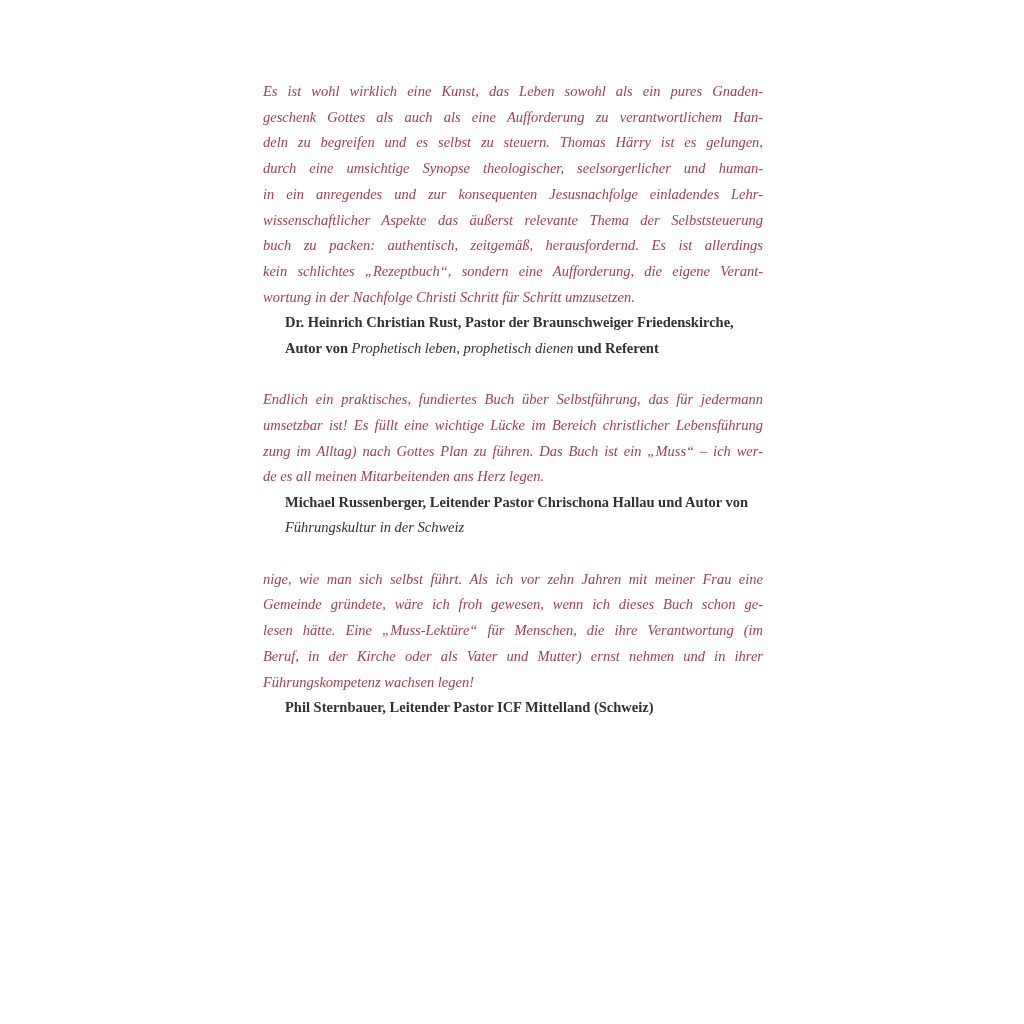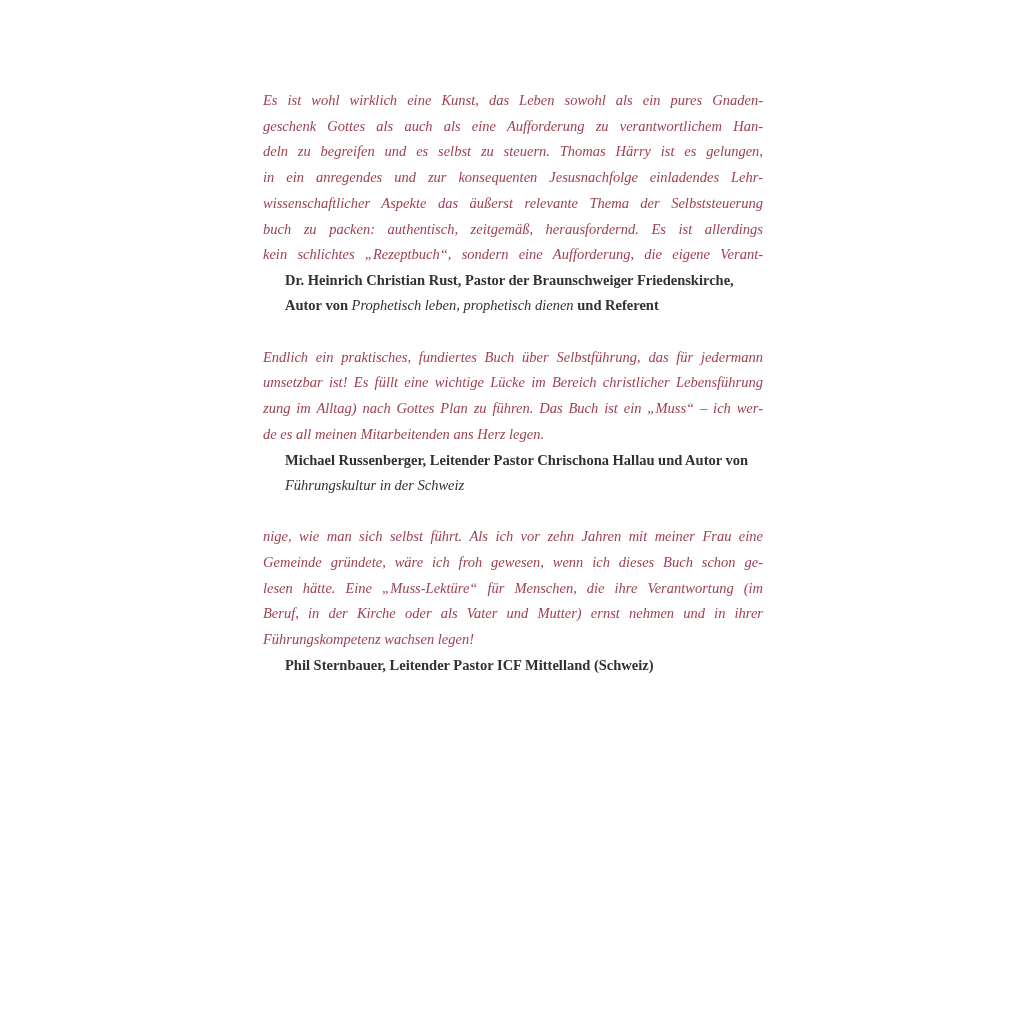--- a/index.html
+++ b/index.html
@@ -15,21 +15,21 @@
     overflow: hidden;
   }
   .page {
     position: relative;
     width: 1024px; height: 1024px;
     background: var(--bg);
   }
   .endorsements {
     position: absolute;
     left: 263px;
-    top: 88px;
+    top: 79px;
     width: 500px;
   }
   .endorsement { margin-bottom: 26px; }
   .quote {
     color: var(--quote-color);
     font-style: italic;
     font-size: 14.5px;
     line-height: 25.7px;
   }
   .qline {
@@ -54,24 +54,26 @@
 <body>
 
 <div class="page">
   <main class="endorsements">
 
     <section class="endorsement">
       <blockquote class="quote">
         <div class="qline">Es ist wohl wirklich eine Kunst, das Leben sowohl als ein pures Gnaden-</div>
         <div class="qline">geschenk Gottes als auch als eine Aufforderung zu verantwortlichem Han-</div>
         <div class="qline">deln zu begreifen und es selbst zu steuern. Thomas Härry ist es gelungen,</div>
+        <div class="qline">durch eine umsichtige Synopse theologischer, seelsorgerlicher und human-</div>
         <div class="qline">in ein anregendes und zur konsequenten Jesusnachfolge einladendes Lehr-</div>
         <div class="qline">wissenschaftlicher Aspekte das äußerst relevante Thema der Selbststeuerung</div>
         <div class="qline">buch zu packen: authentisch, zeitgemäß, herausfordernd. Es ist allerdings</div>
         <div class="qline">kein schlichtes „Rezeptbuch“, sondern eine Aufforderung, die eigene Verant-</div>
+        <div class="qline last">wortung in der Nachfolge Christi Schritt für Schritt umzusetzen.</div>
       </blockquote>
       <div class="attribution">
         <div class="aline"><span class="seg-bold">Dr. Heinrich Christian Rust,</span><span class="seg-regular"> Pastor der Braunschweiger Friedenskirche,</span></div>
         <div class="aline"><span class="seg-regular">Autor von </span><span class="seg-italic">Prophetisch leben, prophetisch dienen</span><span class="seg-regular"> und Referent</span></div>
       </div>
     </section>
 
     <section class="endorsement">
       <blockquote class="quote">
         <div class="qline">Endlich ein praktisches, fundiertes Buch über Selbstführung, das für jedermann</div>

